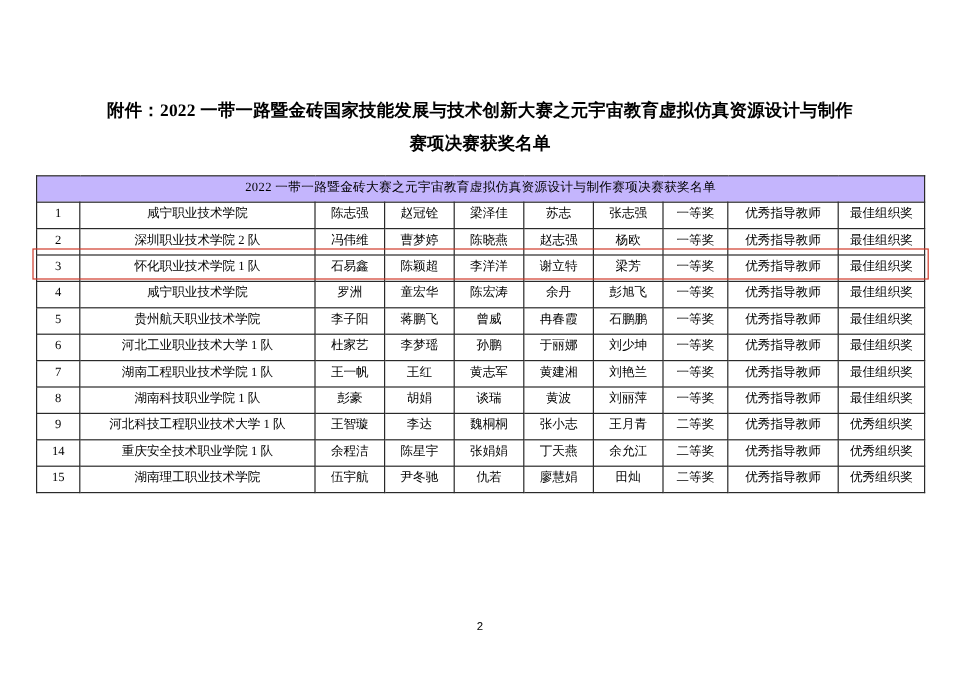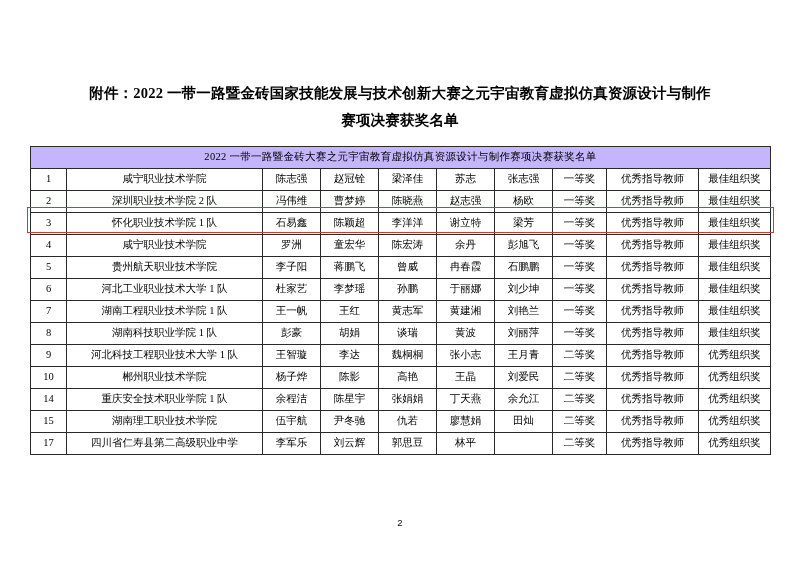--- a/index.html
+++ b/index.html
@@ -219,32 +219,20 @@
           <td>王智璇</td>
           <td>李达</td>
           <td>魏桐桐</td>
           <td>张小志</td>
           <td>王月青</td>
           <td>二等奖</td>
           <td>优秀指导教师</td>
           <td>优秀组织奖</td>
         </tr>
         <tr>
-          <td>10</td>
-          <td class="unit-cell">郴州职业技术学院</td>
-          <td>杨子烨</td>
-          <td>陈影</td>
-          <td>高艳</td>
-          <td>王晶</td>
-          <td>刘爱民</td>
-          <td>二等奖</td>
-          <td>优秀指导教师</td>
-          <td>优秀组织奖</td>
-        </tr>
-        <tr>
           <td>14</td>
           <td class="unit-cell">重庆安全技术职业学院 1 队</td>
           <td>余程洁</td>
           <td>陈星宇</td>
           <td>张娟娟</td>
           <td>丁天燕</td>
           <td>余允江</td>
           <td>二等奖</td>
           <td>优秀指导教师</td>
           <td>优秀组织奖</td>
@@ -254,31 +242,19 @@
           <td class="unit-cell">湖南理工职业技术学院</td>
           <td>伍宇航</td>
           <td>尹冬驰</td>
           <td>仇若</td>
           <td>廖慧娟</td>
           <td>田灿</td>
           <td>二等奖</td>
           <td>优秀指导教师</td>
           <td>优秀组织奖</td>
         </tr>
-        <tr>
-          <td>17</td>
-          <td class="unit-cell">四川省仁寿县第二高级职业中学</td>
-          <td>李军乐</td>
-          <td>刘云辉</td>
-          <td>郭思豆</td>
-          <td>林平</td>
-          <td></td>
-          <td>二等奖</td>
-          <td>优秀指导教师</td>
-          <td>优秀组织奖</td>
-        </tr>
       </tbody>
   </table>
 
   <div class="highlight-box" id="highlight-box" style="left: 27px; top: 207.125px; width: 747.016px; height: 26px; border-color: rgb(208, 58, 42);"></div>
 
   <div class="page-num">2</div>
 </div>
 
 </body></html>

